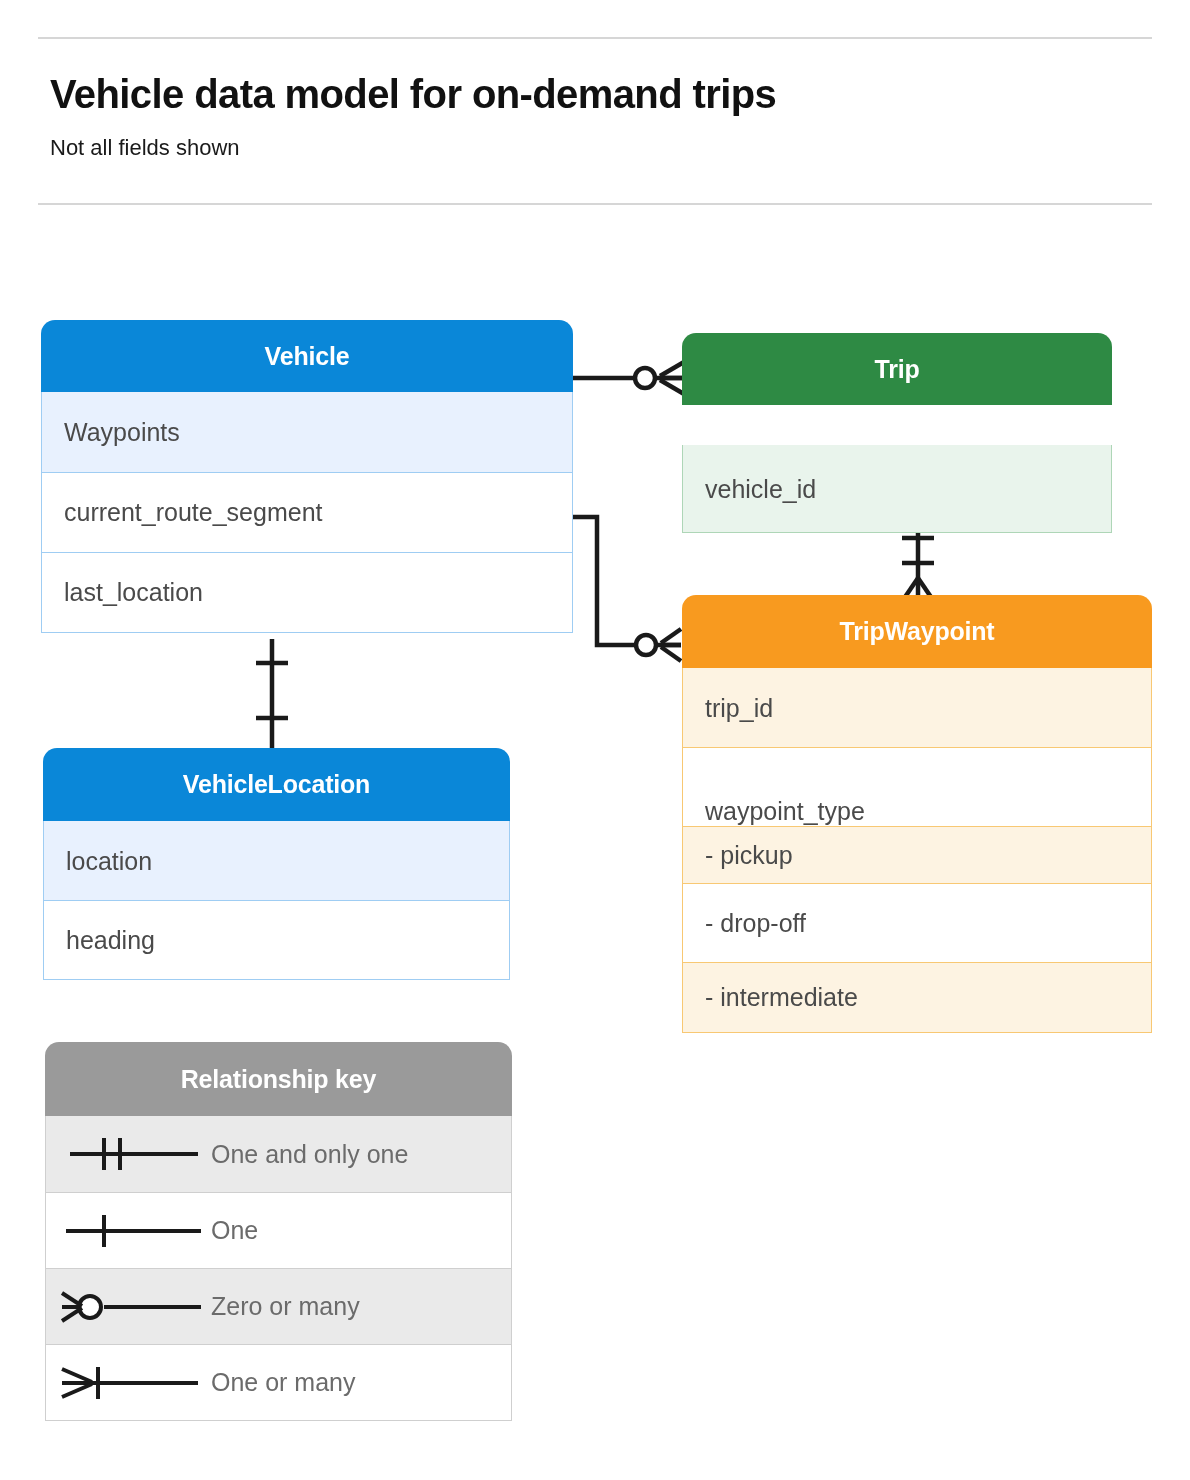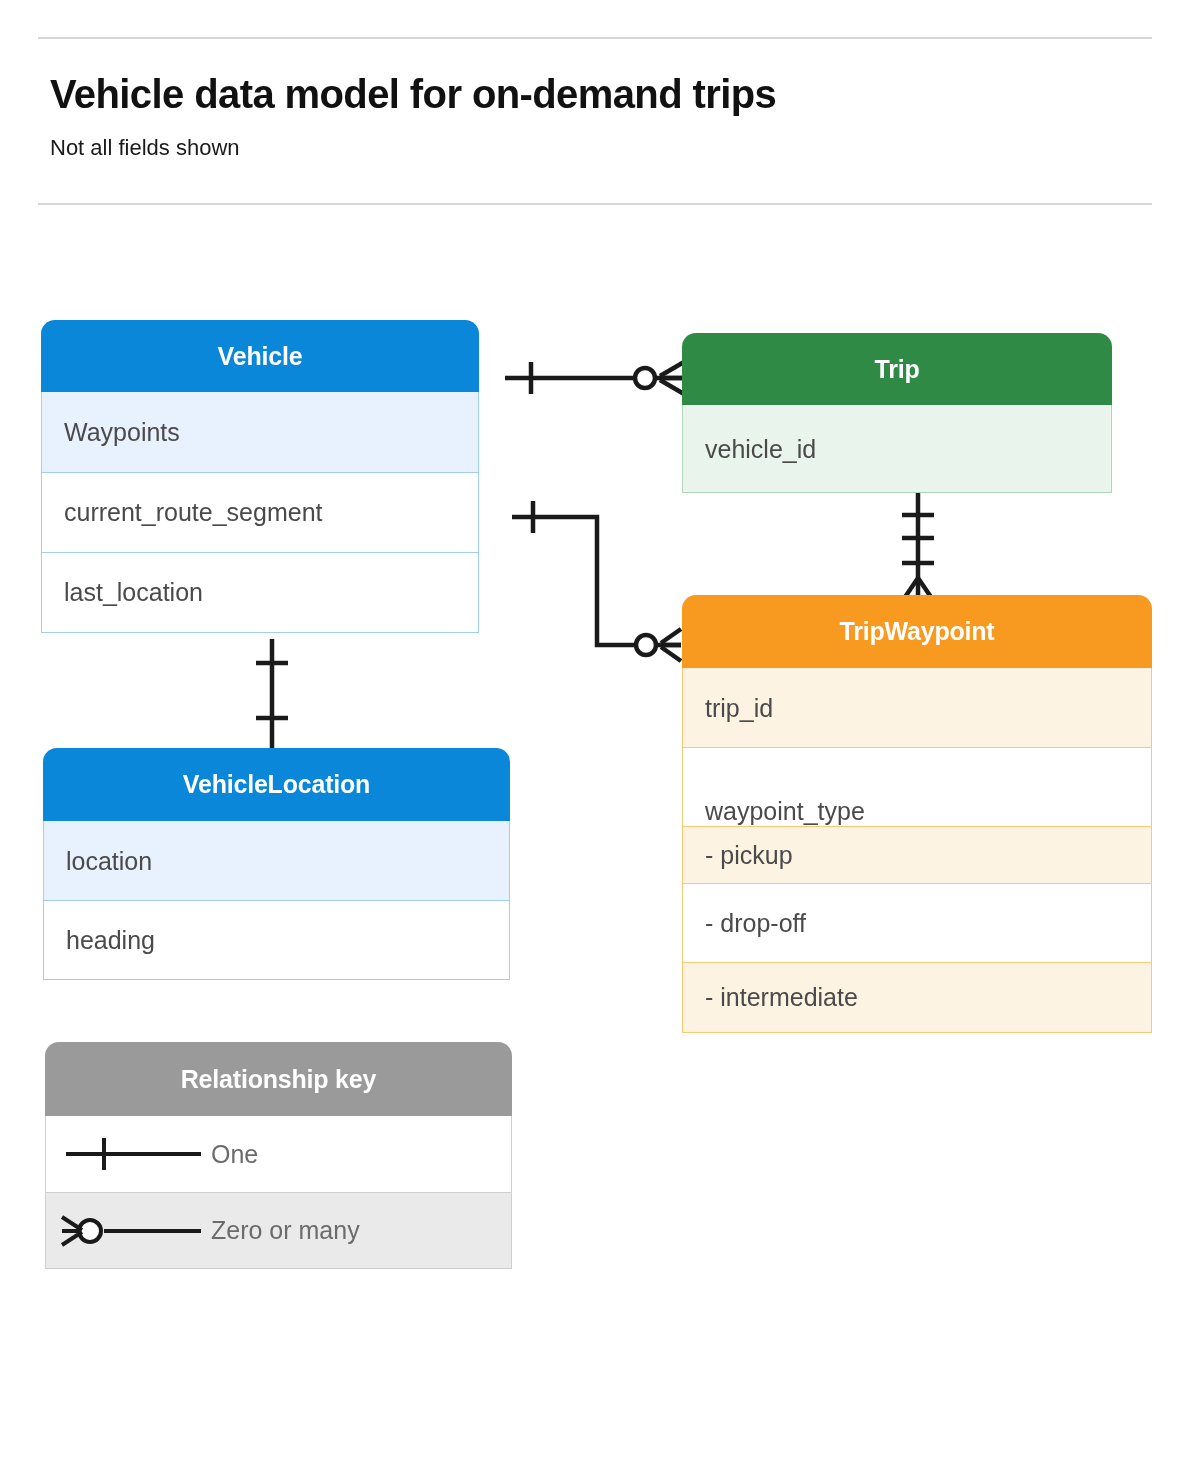--- a/index.html
+++ b/index.html
@@ -80,21 +80,21 @@
   .blue .entity-header { background: #0a87d8; }
   .blue .entity-rows  { border-color: #9fcdf3; }
   .blue .entity-row   { border-top-color: #9fcdf3; }
   .blue .entity-row:first-child { border-top-color: transparent; }
   .row-blue-tint { background: #e8f1fe; }
   .row-white     { background: #ffffff; }
 
   
   .green .entity-header { background: #2e8a44; }
   .green .entity-rows   { border-color: #aed6b7; }
-  .green .entity-row    { border-top-color: #aed6b7; }
+  .green .entity-row    { border-top-color: #aed6b7; margin-top: 40px; }
   .green .entity-row:first-child { border-top-color: transparent; }
   .row-green-tint { background: #e9f4ec; }
 
   
   .orange .entity-header { background: #f89a1f; }
   .orange .entity-rows   { border-color: #f8c873; }
   .orange .entity-row    { border-top-color: #f8c873; }
   .orange .entity-row:first-child { border-top-color: transparent; }
   .row-orange-tint { background: #fdf3e2; }
 
@@ -173,21 +173,21 @@
 
     <g>
       <line x1="272" y1="639" x2="272" y2="750"></line>
       <line x1="256" y1="663" x2="288" y2="663"></line>
       <line x1="256" y1="718" x2="288" y2="718"></line>
     </g>
 
   </g>
 </svg>
 
-<div class="entity blue" id="entity-vehicle" style="left:41px; top:320px; width:438px;border-radius:9px;">
+<div class="entity blue" id="entity-vehicle" style="left:41px; top:320px; width:532px;border-radius:9px;">
   <div class="entity-header" style="height:72px;">
     <span>Vehicle</span>
   </div>
   <div class="entity-rows">
     <div class="entity-row row-blue-tint" style="height:80px;">
       <span>Waypoints</span>
     </div>
     <div class="entity-row row-white" style="height:80px;">
       <span>current_route_segment</span>
     </div>
@@ -244,20 +244,32 @@
     </div>
   </div>
 </div>
 
 <div class="entity" id="legend">
   <div class="entity-header">
     <span>Relationship key</span>
   </div>
   <div class="entity-rows">
 
+    <div class="legend-row tint">
+      <span class="legend-symbol">
+        <svg width="165" height="76" viewBox="0 0 165 76" xmlns="http://www.w3.org/2000/svg">
+          <g stroke="#1a1a1a" stroke-width="4" fill="none">
+            <line x1="24" y1="38" x2="152" y2="38"></line>
+            <line x1="58" y1="22" x2="58" y2="54"></line>
+            <line x1="74" y1="22" x2="74" y2="54"></line>
+          </g>
+        </svg>
+      </span>
+      <span class="legend-label">One and only one</span>
+    </div>
 
     <div class="legend-row plain">
       <span class="legend-symbol">
         <svg width="165" height="76" viewBox="0 0 165 76" xmlns="http://www.w3.org/2000/svg">
           <g stroke="#1a1a1a" stroke-width="4" fill="none">
             <line x1="20" y1="38" x2="155" y2="38"></line>
             <line x1="58" y1="22" x2="58" y2="54"></line>
           </g>
         </svg>
       </span>
@@ -272,15 +284,28 @@
             <circle cx="44" cy="38" r="11" fill="#ffffff"></circle>
             <line x1="16" y1="24" x2="36" y2="37"></line>
             <line x1="16" y1="52" x2="36" y2="39"></line>
             <line x1="16" y1="38" x2="33" y2="38"></line>
           </g>
         </svg>
       </span>
       <span class="legend-label">Zero or many</span>
     </div>
 
+    <div class="legend-row plain">
+      <span class="legend-symbol">
+        <svg width="165" height="76" viewBox="0 0 165 76" xmlns="http://www.w3.org/2000/svg">
+          <g stroke="#1a1a1a" stroke-width="4" fill="none">
+            <line x1="16" y1="38" x2="152" y2="38"></line>
+            <line x1="16" y1="24" x2="46" y2="37"></line>
+            <line x1="16" y1="52" x2="46" y2="39"></line>
+            <line x1="52" y1="22" x2="52" y2="54"></line>
+          </g>
+        </svg>
+      </span>
+      <span class="legend-label">One or many</span>
+    </div>
 
   </div>
 </div>
 
 </body></html>

